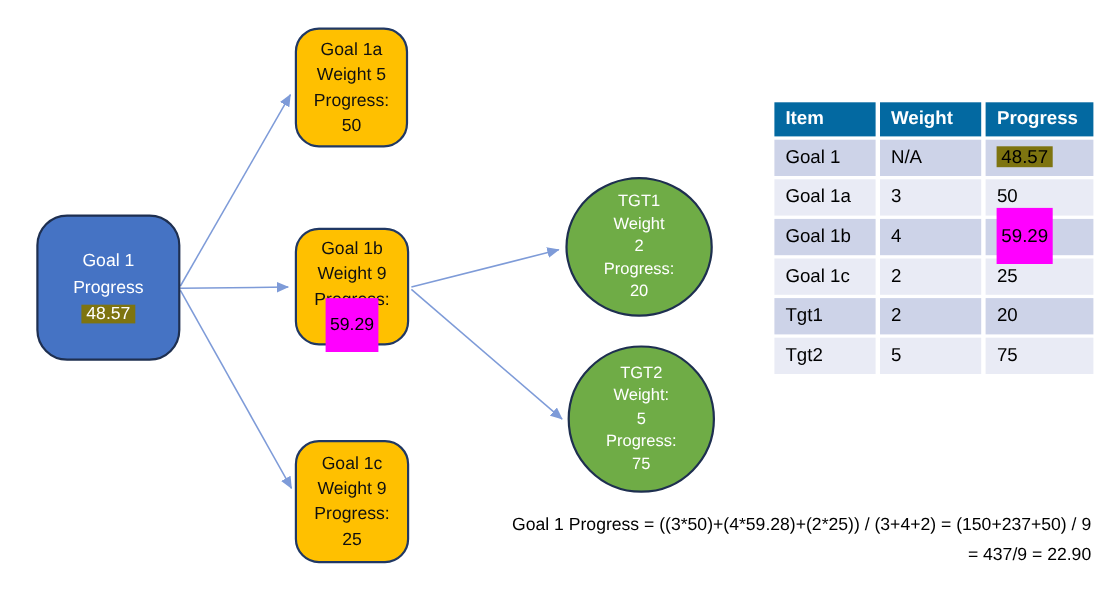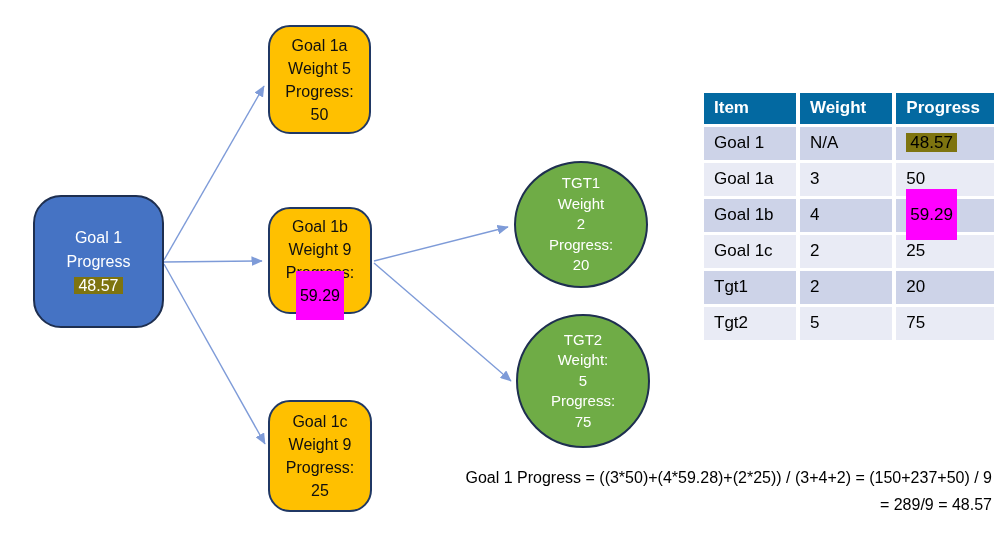--- a/index.html
+++ b/index.html
@@ -159,16 +159,16 @@
       <tr class="band-light">
         <td>Tgt2</td>
         <td>5</td>
         <td>75</td>
       </tr>
     </tbody>
   </table>
 
   <div class="formula">
     <div>Goal 1 Progress = ((3*50)+(4*59.28)+(2*25)) / (3+4+2) = (150+237+50) / 9</div>
-    <div>= 289/9 = 48.57</div>
+    <div>= 437/9 = 22.90</div>
   </div>
 
 </div>
 
 </body></html>

